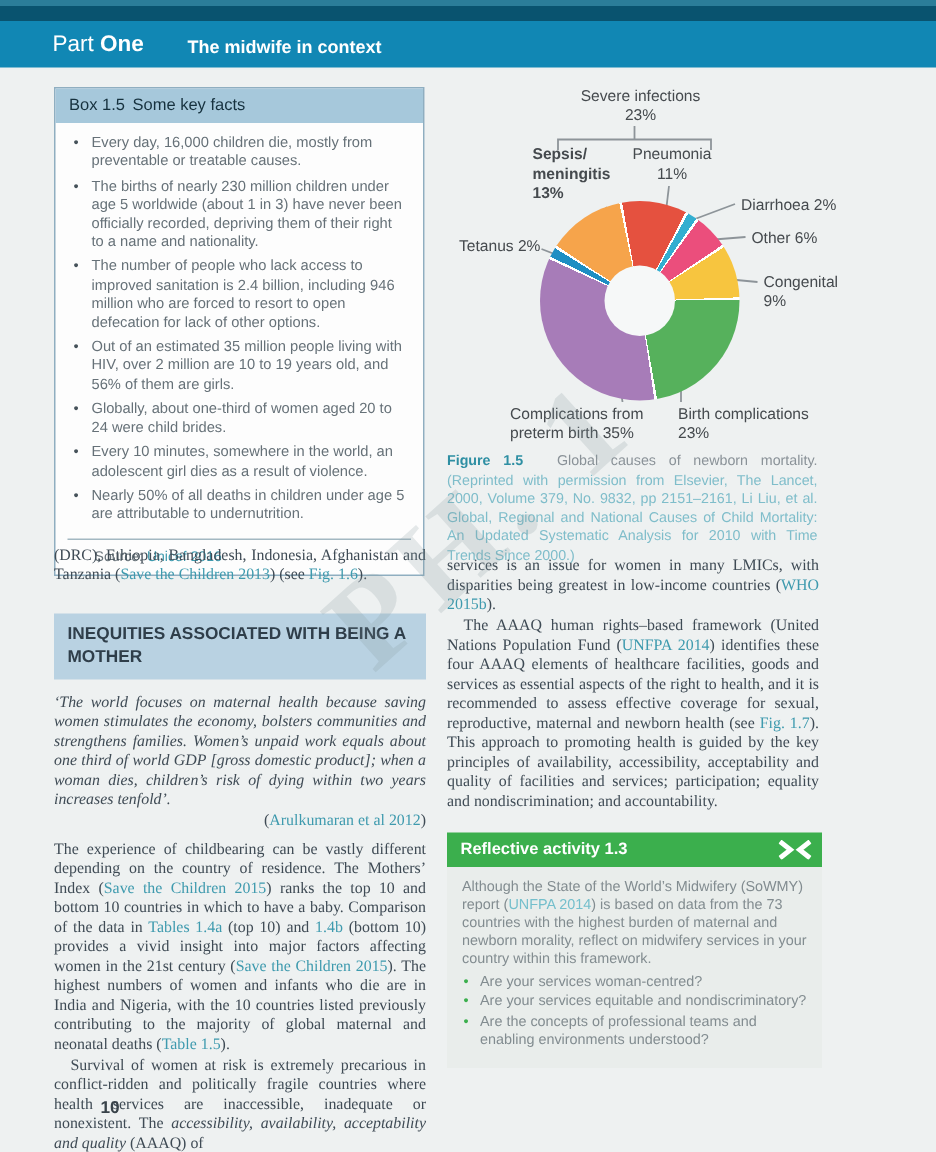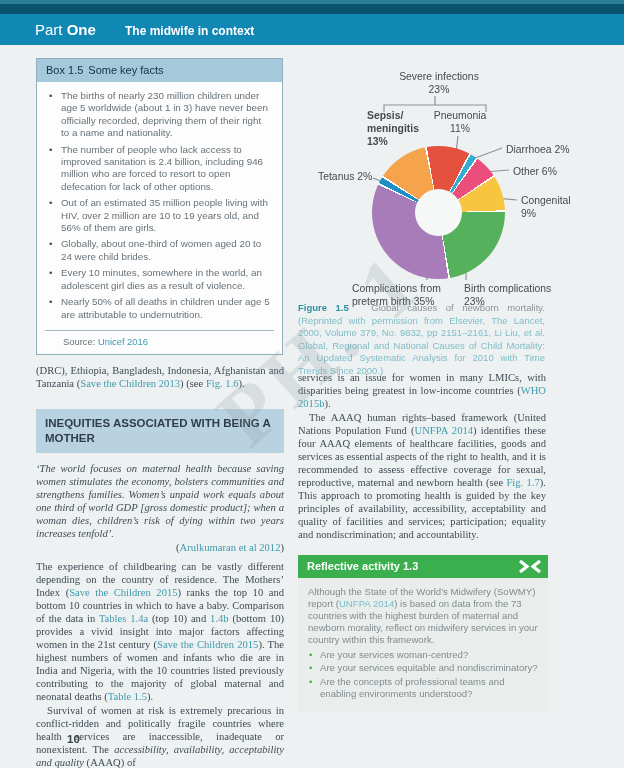--- a/index.html
+++ b/index.html
@@ -21,21 +21,21 @@
   .facts{list-style:none;margin:0;padding:8px 10px 2px 10px;}
   .facts li{position:relative;padding-left:14px;margin-bottom:4px;font-size:9.8px;
             line-height:12.4px;color:#667178;}
   .facts li::before{content:"•";position:absolute;left:2px;top:0;color:#46525a;}
   .source{margin:3px 8px 0 8px;border-top:1px solid #a3b8c2;padding:5px 0 7px 18px;
           font-size:9.4px;color:#667178;}
   .lk{color:#3e9aae;}
   .lk2{color:#74bfcc;}
   .it{font-style:italic;}
   
-  .chart{position:absolute;left:296px;top:50px;width:312px;height:258px;margin:16px;}
+  .chart{position:absolute;left:296px;top:50px;width:312px;height:258px;margin:4px;}
   .chart svg.lines{position:absolute;left:0;top:0;}
   .donut{position:absolute;left:60px;top:80px;width:133px;height:133px;border-radius:50%;}
   .hole{position:absolute;left:103px;top:123px;width:47px;height:47px;border-radius:50%;
         background:#f6f8f8;}
   .cl{position:absolute;font-size:10.4px;line-height:13px;color:#454a4e;}
   .cl div{white-space:nowrap;}
   .cl-severe{left:47px;top:4px;width:160px;text-align:center;}
   .cl-sepsis{left:55px;top:43px;width:90px;text-align:left;font-weight:bold;}
   .cl-pneumonia{left:108px;top:43px;width:80px;text-align:center;}
   .cl-diarrhoea{left:194px;top:77px;}
@@ -88,20 +88,21 @@
 
   <div class="bar-accent"></div>
   <div class="bar-dark"></div>
   <div class="bar-main"></div>
   <div class="part"><span>Part</span> <b>One</b></div>
   <div class="chapter">The midwife in context</div>
 
   <aside class="factbox">
     <div class="factbox-head"><b>Box 1.5</b><span>Some key facts</span></div>
     <ul class="facts">
+      <li>Every day, 16,000 children die, mostly from preventable or treatable causes.</li>
       <li>The births of nearly 230 million children under age 5 worldwide (about 1 in 3) have never been officially recorded, depriving them of their right to a name and nationality.</li>
       <li>The number of people who lack access to improved sanitation is 2.4 billion, including 946 million who are forced to resort to open defecation for lack of other options.</li>
       <li>Out of an estimated 35 million people living with HIV, over 2 million are 10 to 19 years old, and 56% of them are girls.</li>
       <li>Globally, about one-third of women aged 20 to 24 were child brides.</li>
       <li>Every 10 minutes, somewhere in the world, an adolescent girl dies as a result of violence.</li>
       <li>Nearly 50% of all deaths in children under age 5 are attributable to undernutrition.</li>
     </ul>
     <div class="source"><span>Source:</span> <span class="lk">Unicef 2016</span></div>
   </aside>
 

